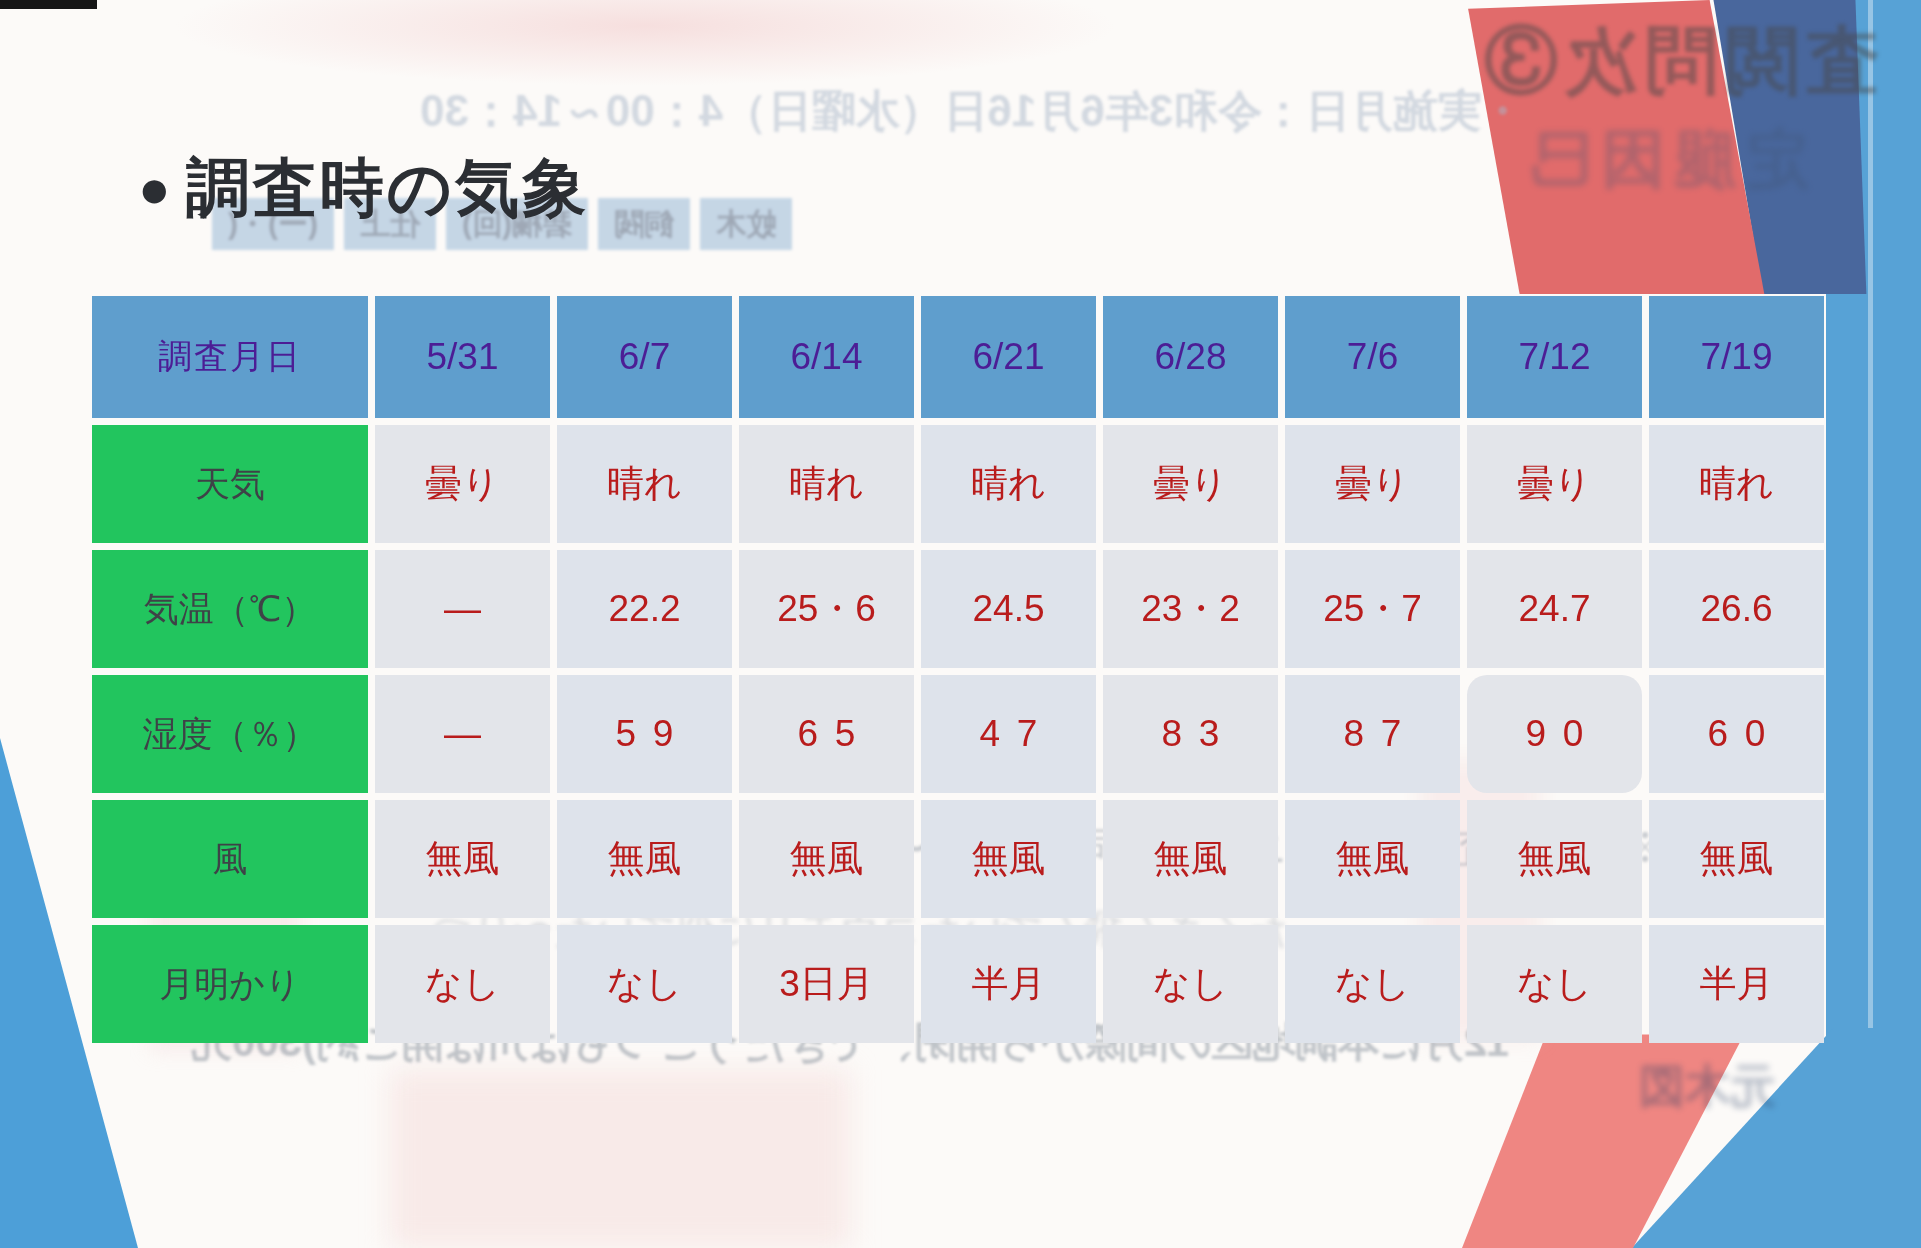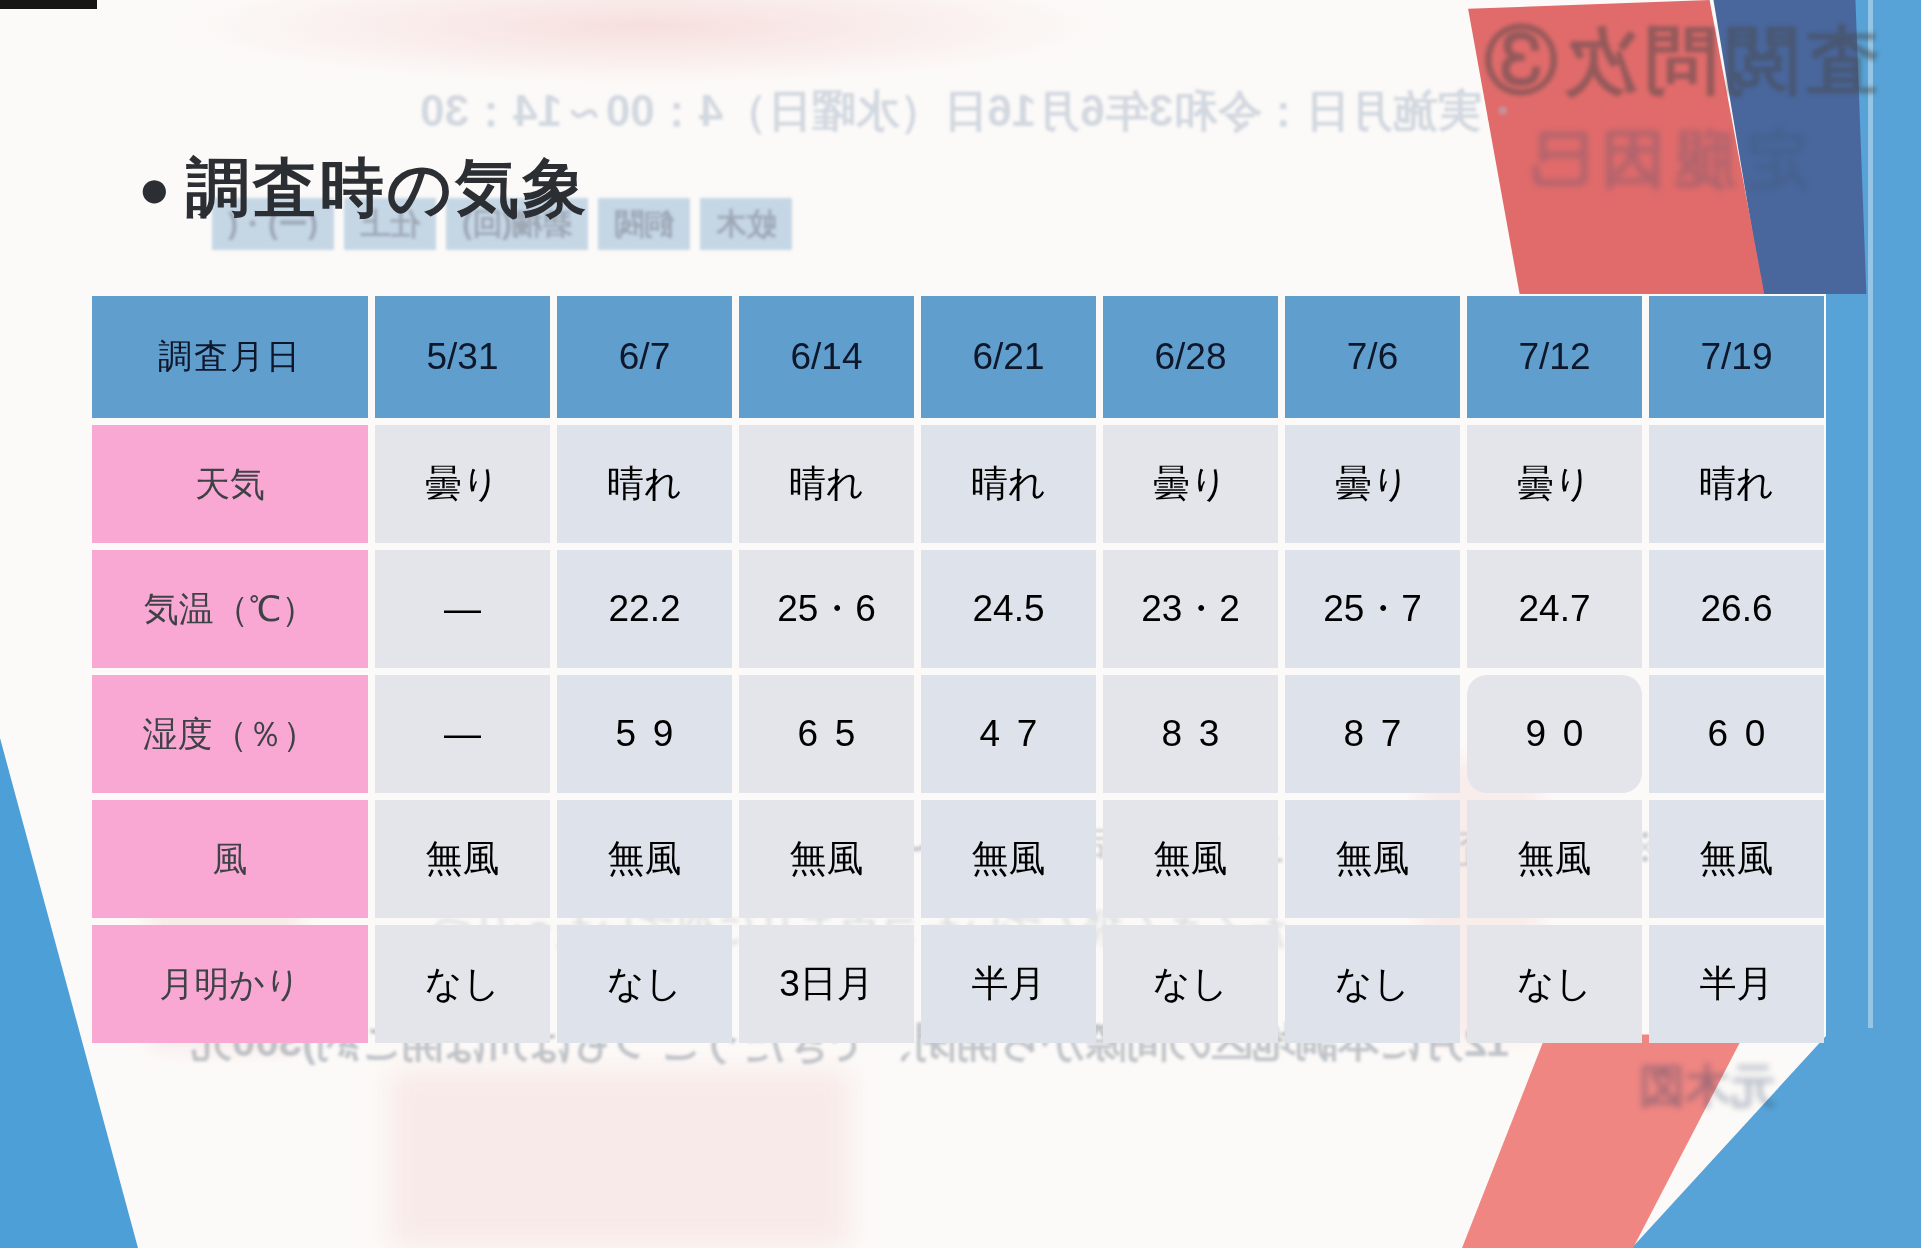--- a/index.html
+++ b/index.html
@@ -34,24 +34,24 @@
   .bleed-blob{left:1638px;top:1056px;font-size:46px;font-weight:bold;color:#243c63;opacity:.35;filter:blur(3px);}
   
   .title{position:absolute;left:138px;top:102px;display:flex;align-items:center;gap:12px;
     font-size:64px;font-weight:bold;color:#2b2e33;z-index:5;letter-spacing:3px;}
   .title .bullet{font-size:54px;line-height:1;}
   
   .weather-table{position:absolute;left:92px;top:296px;z-index:4;display:grid;
     grid-template-columns:276px repeat(8,175px);
     grid-template-rows:122px repeat(5,118px);gap:7px;}
   .cell{display:flex;align-items:center;justify-content:center;}
-  .hc{background:#5f9ecd;color:#0f172a;font-size:37px;}
+  .hc{background:#5f9ecd;color:#4c1d95;font-size:37px;}
   .hc.first{font-size:34px;letter-spacing:2px;}
-  .lc{background:#f9a8d4;color:#3e4247;font-size:35px;}
-  .vc{background:#e3e5ea;color:#000000;font-size:37px;}
+  .lc{background:#22c55e;color:#3e4247;font-size:35px;}
+  .vc{background:#e3e5ea;color:#b91c1c;font-size:37px;}
   .vc.tint,.lc.tint{background:#dee3eb;}
 </style>
 </head>
 <body>
 
 <div class="page">
 
   <div class="shape band-right">
     <div class="band-streak"></div>
   </div>

